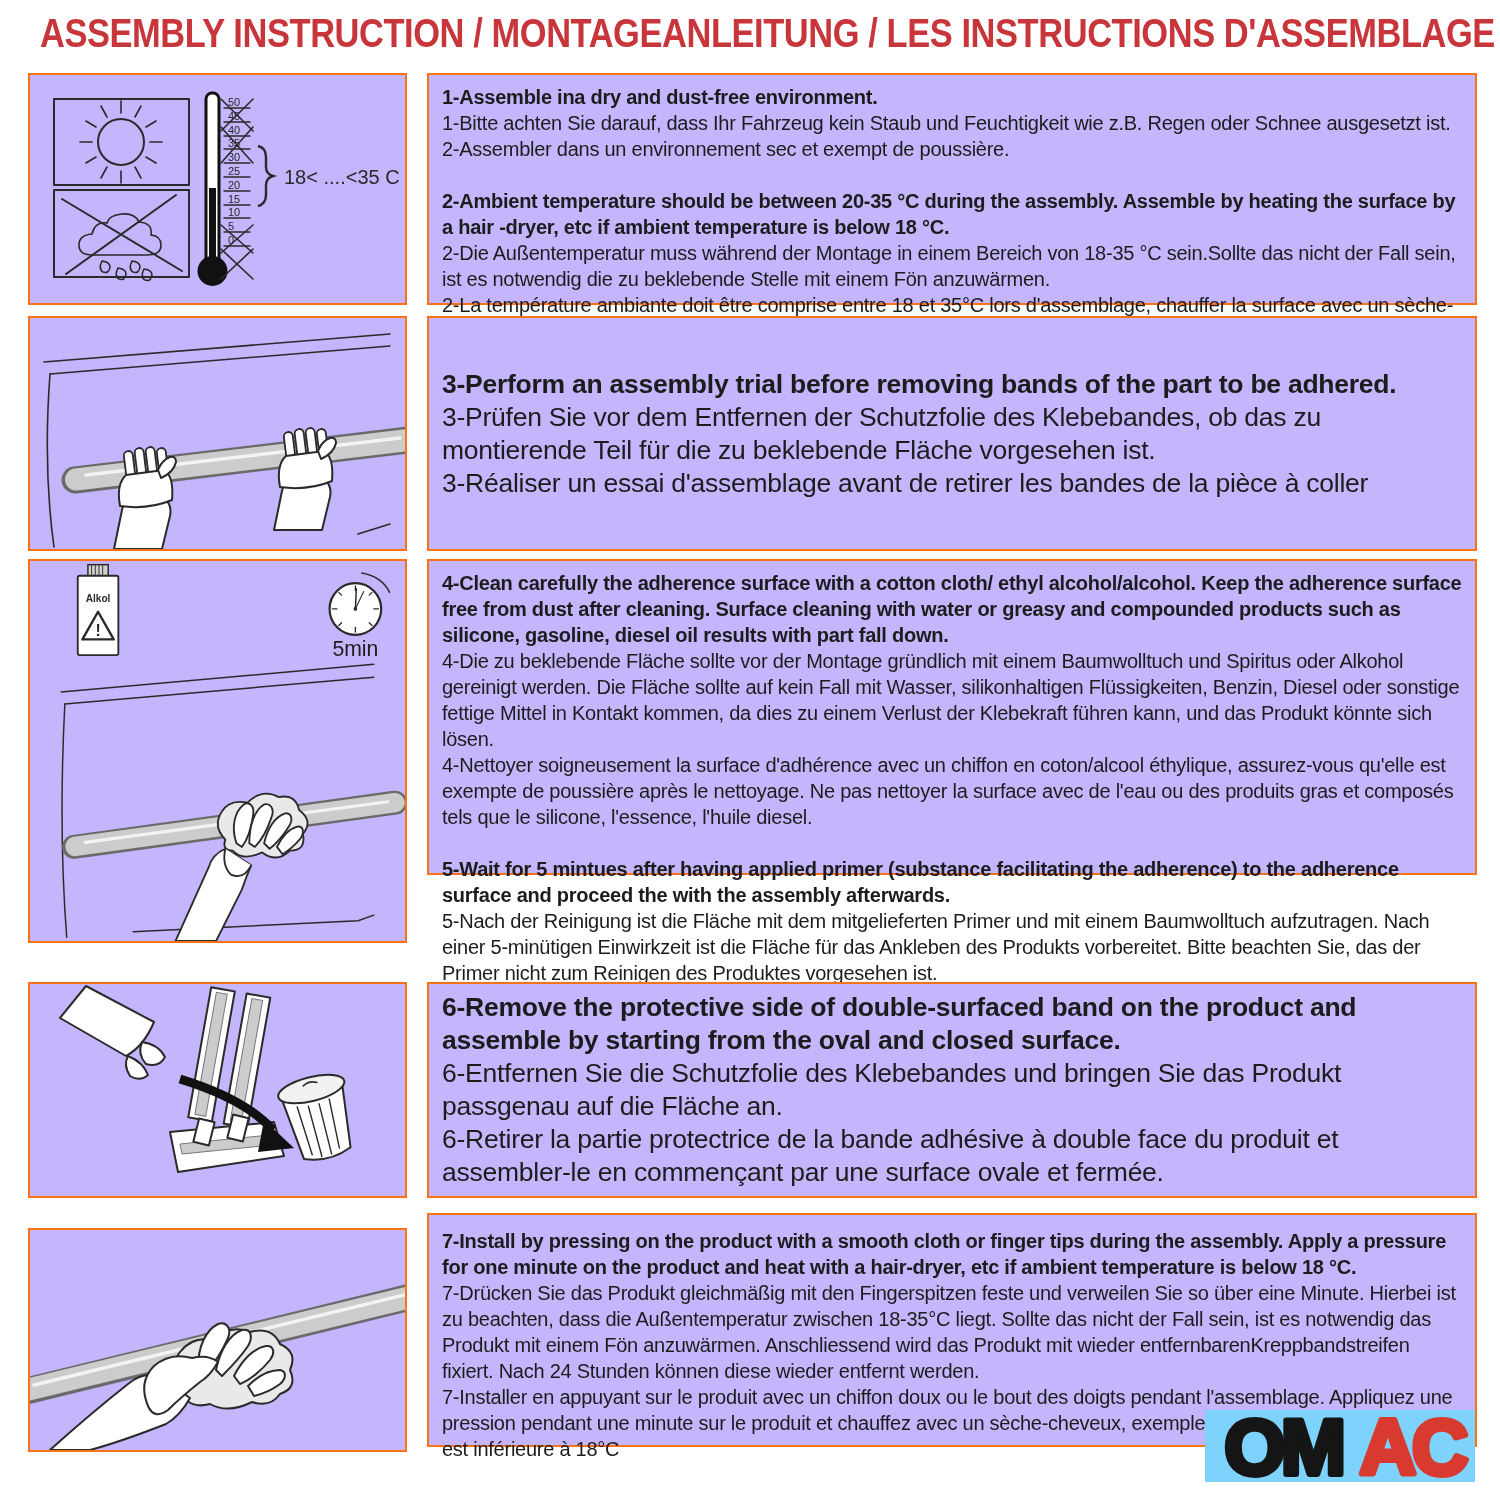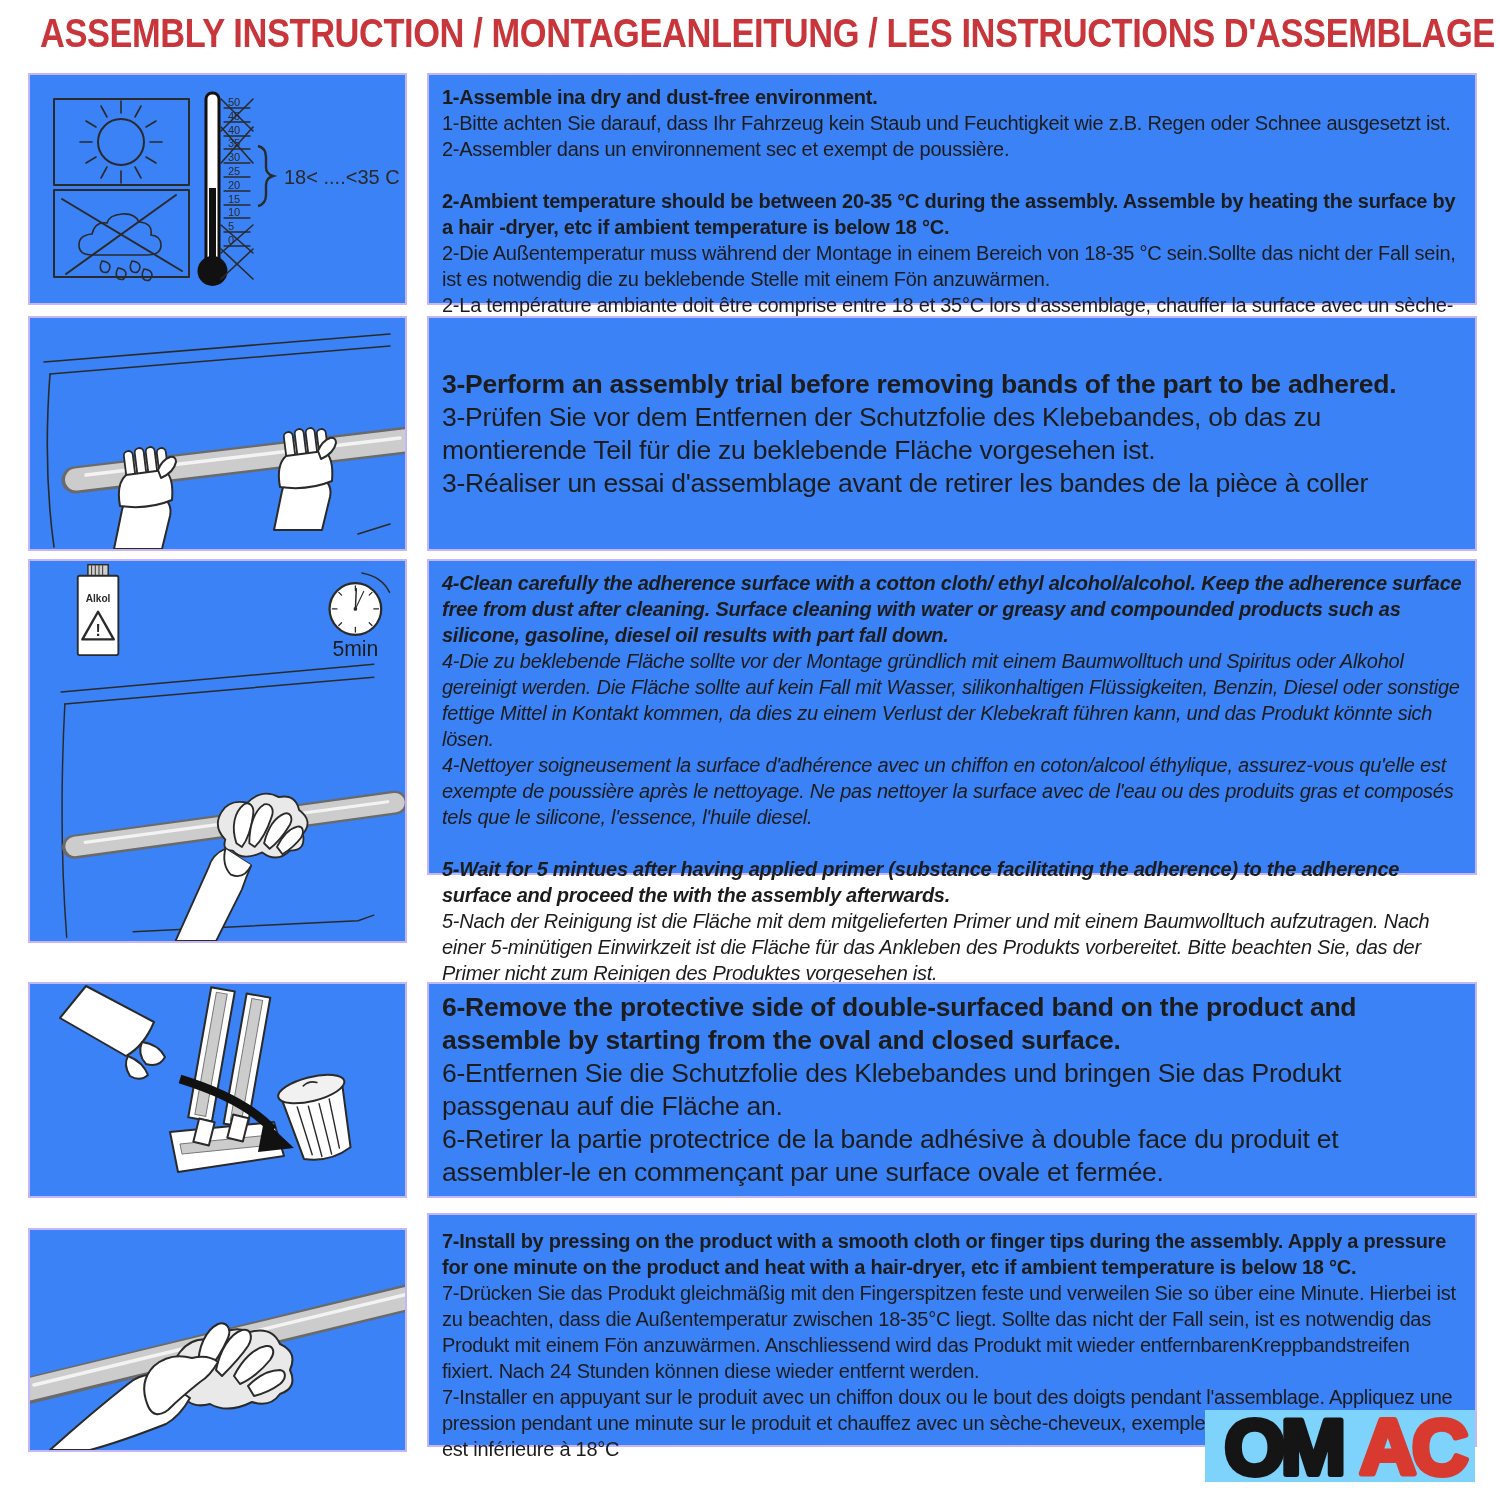--- a/index.html
+++ b/index.html
@@ -1,35 +1,35 @@
 <!DOCTYPE html>
 <html><head>
 <meta charset="utf-8">
 <style>
   html,body{margin:0;padding:0;background:#ffffff;}
   body{width:1500px;height:1500px;position:relative;font-family:"Liberation Sans",sans-serif;color:#1c1c1c;}
   .page{position:absolute;inset:0;background:#fff;overflow:hidden;}
   .title{position:absolute;left:40px;top:10px;font-size:41px;font-weight:bold;color:#c8353b;
          white-space:nowrap;letter-spacing:-.5px;transform:scaleX(.84);transform-origin:left center;}
-  .box{position:absolute;border:2px solid #c4b5fd;box-sizing:border-box;background:#3b82f6;}
+  .box{position:absolute;border:2px solid #f97316;box-sizing:border-box;background:#c4b5fd;}
   .fig svg{display:block;width:100%;height:100%;}
   .txt{padding:9px 10px 6px 13px;}
   .txt.center{display:flex;flex-direction:column;justify-content:center;padding-top:0;padding-bottom:0;}
   .txt p{margin:0;letter-spacing:-.25px;}
   .small p{font-size:20px;line-height:26px;}
   .large p{font-size:26.5px;line-height:33px;}
   .b{font-weight:bold;}
   .pgroup + .pgroup{margin-top:26px;}
   
   #p1f{left:28px;top:73px;width:379px;height:232px;}
   #p1t{left:427px;top:73px;width:1050px;height:232px;}
   #p2f{left:28px;top:316px;width:379px;height:235px;}
   #p2t{left:427px;top:316px;width:1050px;height:235px;}
   #p3f{left:28px;top:559px;width:379px;height:384px;text-align:center;}
-  #p3t{left:427px;top:559px;width:1050px;height:316px;font-style:italic;}
+  #p3t{left:427px;top:559px;width:1050px;height:316px;}
   #p4f{left:28px;top:982px;width:379px;height:216px;}
   #p4t{left:427px;top:982px;width:1050px;height:216px;}
   #p5f{left:28px;top:1228px;width:379px;height:224px;}
   #p5t{left:427px;top:1213px;width:1050px;height:234px;}
   .logo{position:absolute;right:25px;bottom:18px;width:254px;height:72px;background:#7dd3fc;padding-left:16px;}
   .ink{stroke:#2a2a2a;fill:none;stroke-width:2;stroke-linecap:round;stroke-linejoin:round;}
   .thin{stroke:#2a2a2a;fill:none;stroke-width:1.6;stroke-linecap:round;}
   .wfill{fill:#ffffff;stroke:#2a2a2a;stroke-width:2;stroke-linejoin:round;}
   .gfill{fill:#e9e9e9;stroke:#2a2a2a;stroke-width:2;stroke-linejoin:round;}
 </style>

